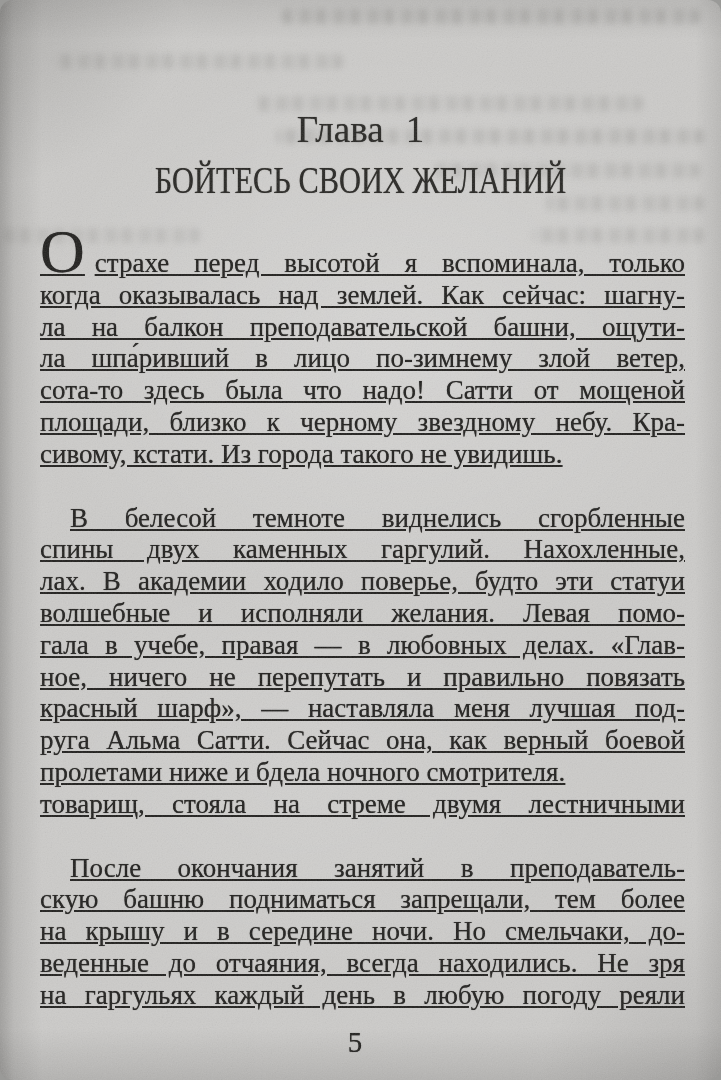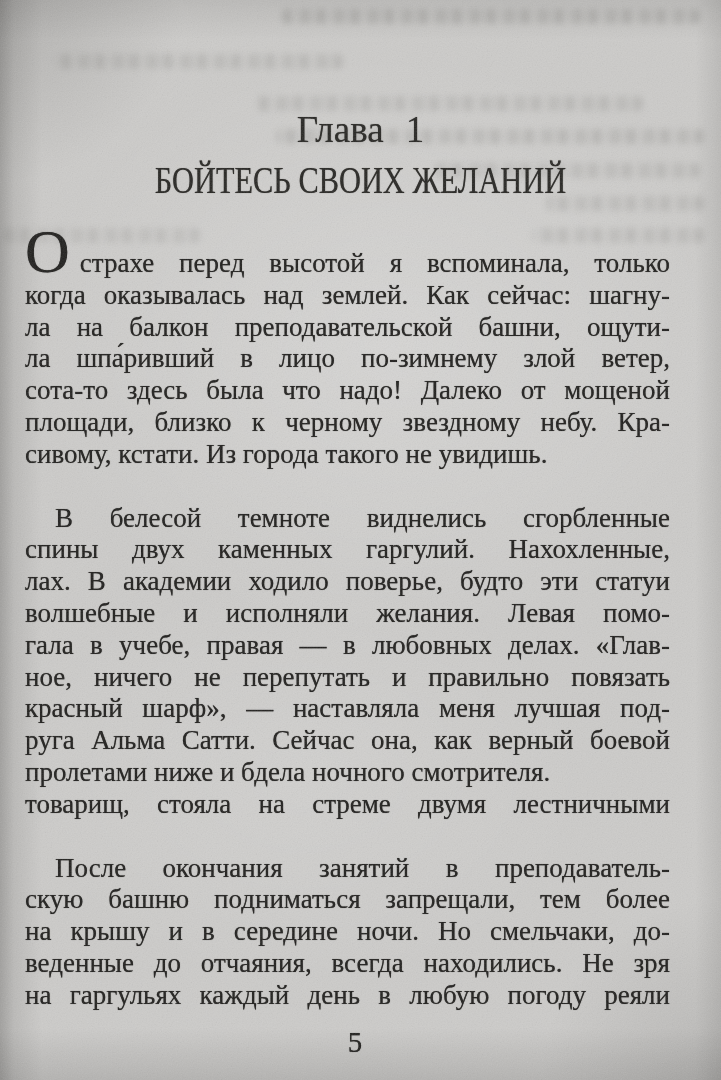--- a/index.html
+++ b/index.html
@@ -12,41 +12,43 @@
       radial-gradient(ellipse 420px 300px at 42% 72%, rgba(255,255,255,0.10), rgba(255,255,255,0) 70%),
       linear-gradient(90deg, rgba(35,34,32,0.26) 0px, rgba(35,34,32,0.10) 14px, rgba(35,34,32,0) 42px),
       linear-gradient(270deg, rgba(35,34,32,0.10) 0px, rgba(35,34,32,0) 26px),
       linear-gradient(0deg, rgba(35,34,32,0.14) 0px, rgba(35,34,32,0) 52px),
       linear-gradient(180deg, rgba(35,34,32,0.10) 0px, rgba(35,34,32,0) 40px),
       radial-gradient(circle 260px at 0% 0%, rgba(35,34,32,0.16), rgba(35,34,32,0) 70%),
       radial-gradient(circle 260px at 100% 100%, rgba(35,34,32,0.12), rgba(35,34,32,0) 70%),
       #cccbc9;
     font-family:"Liberation Serif","DejaVu Serif",serif;
     color:#1f1e1c;
+    border-radius:13px;
   }
   
   .ghost{
     position:absolute;
     height:15px;border-radius:5px;
     background:repeating-linear-gradient(90deg,
       rgba(96,95,91,0.55) 0 10px, rgba(140,139,135,0.15) 10px 15px,
       rgba(96,95,91,0.45) 15px 27px, rgba(150,149,145,0.12) 27px 34px);
     filter:blur(3px);
     opacity:.30;
     transform:scaleX(-1);
   }
   
   #heading{position:absolute;top:108px;left:0;width:100%;text-align:center;color:#262522;}
   #chapter-label{font-size:37px;line-height:44px;word-spacing:13px;text-shadow:0 0 1px rgba(38,37,34,.65);}
   #chapter-title{font-size:38px;line-height:46px;margin-top:5px;transform:scaleX(0.80);transform-origin:50% 50%;text-shadow:0 0 1px rgba(38,37,34,.65);}
   
   #body-text{
-    position:absolute;left:25px;top:248px;width:645px;
+    position:absolute;left:40px;top:248px;width:645px;
     font-size:27px;
     text-shadow:0 0 0.8px rgba(31,30,28,.8);
+    text-decoration:underline;
   }
   .line{
     height:31.8px;line-height:31.8px;
     text-align:justify;text-align-last:justify;
     white-space:nowrap;
   }
   .line.end{text-align-last:left;}
   .line.indent{padding-left:30px;margin-top:32px;}
   .dropcap{
     font-size:62px;line-height:0;margin-right:10px;
@@ -78,21 +80,21 @@
   <div id="heading">
     <div id="chapter-label">Глава 1</div>
     <div id="chapter-title">БОЙТЕСЬ СВОИХ ЖЕЛАНИЙ</div>
   </div>
 
   <div id="body-text">
     <div class="line"><span class="dropcap">О</span><span>страхе перед высотой я вспоминала, только</span></div>
     <div class="line">когда оказывалась над землей. Как сейчас: шагну-</div>
     <div class="line">ла на балкон преподавательской башни, ощути-</div>
     <div class="line">ла шпа́ривший в лицо по-зимнему злой ветер,</div>
-    <div class="line">сота-то здесь была что надо! Далеко от мощеной</div>
+    <div class="line">сота-то здесь была что надо! Сатти от мощеной</div>
     <div class="line">площади, близко к черному звездному небу. Кра-</div>
     <div class="line end">сивому, кстати. Из города такого не увидишь.</div>
     <div class="line indent">В белесой темноте виднелись сгорбленные</div>
     <div class="line">спины двух каменных гаргулий. Нахохленные,</div>
     <div class="line">лах. В академии ходило поверье, будто эти статуи</div>
     <div class="line">волшебные и исполняли желания. Левая помо-</div>
     <div class="line">гала в учебе, правая — в любовных делах. «Глав-</div>
     <div class="line">ное, ничего не перепутать и правильно повязать</div>
     <div class="line">красный шарф», — наставляла меня лучшая под-</div>
     <div class="line">руга Альма Сатти. Сейчас она, как верный боевой</div>

